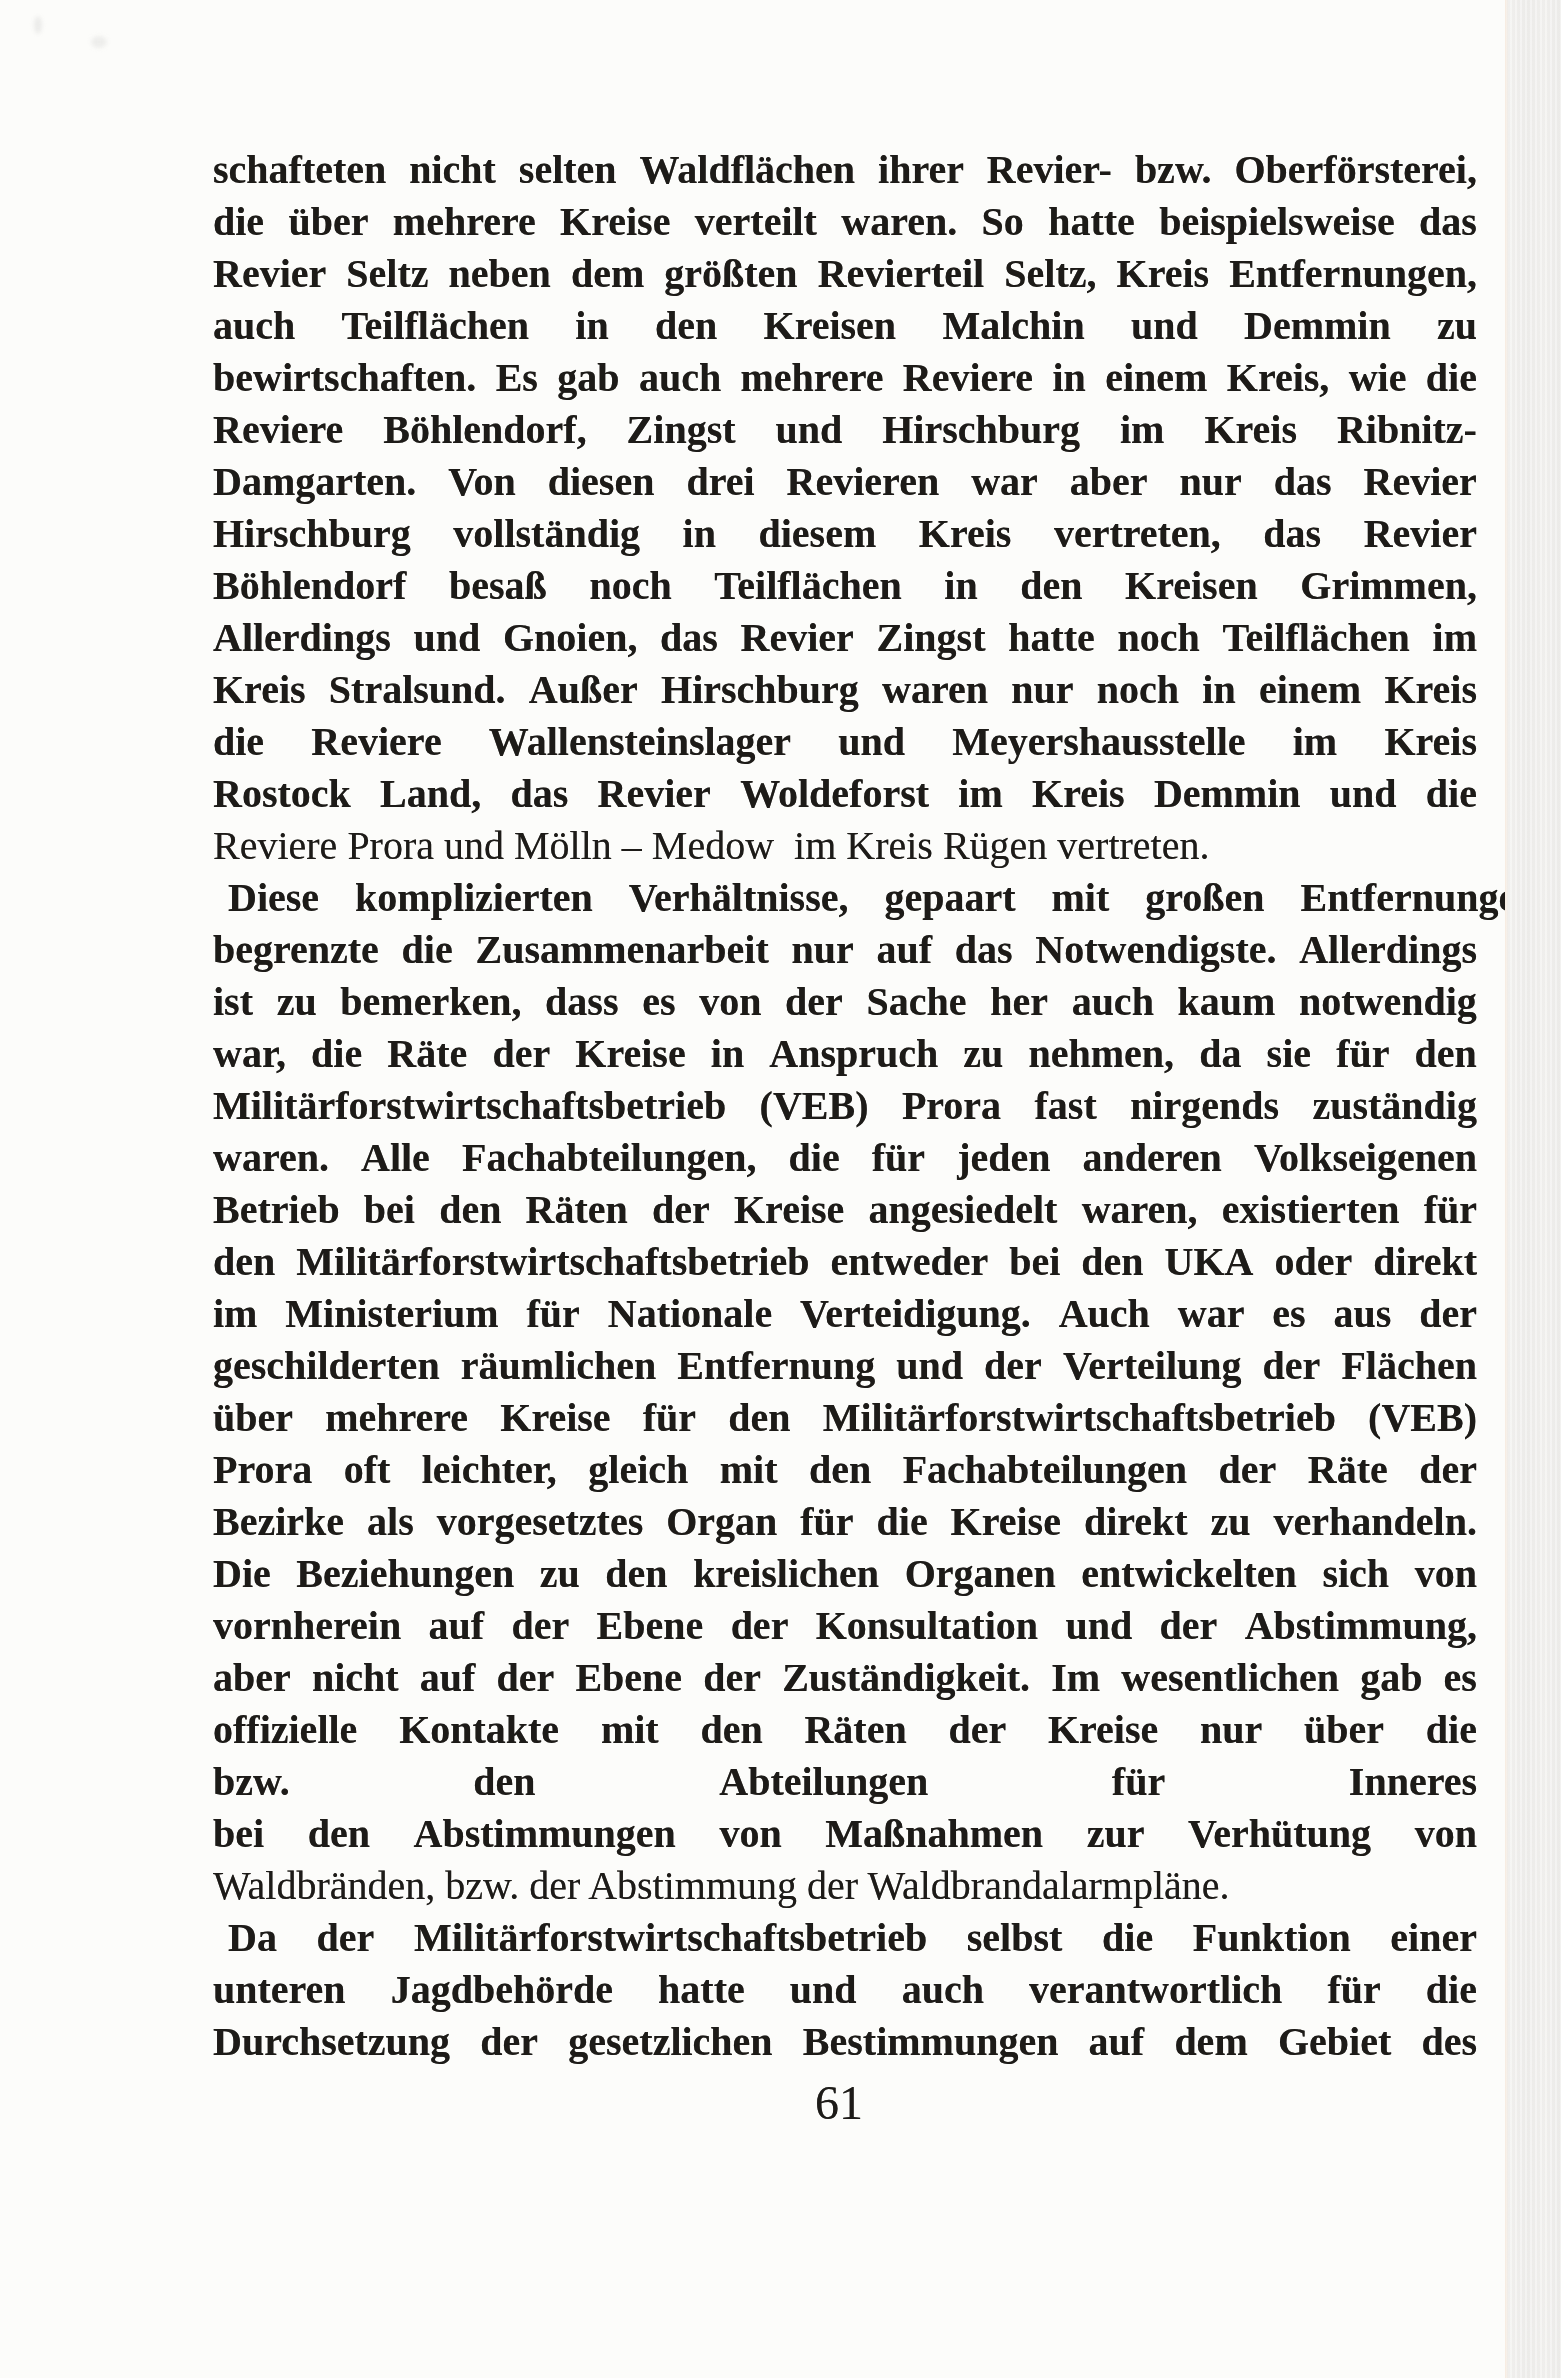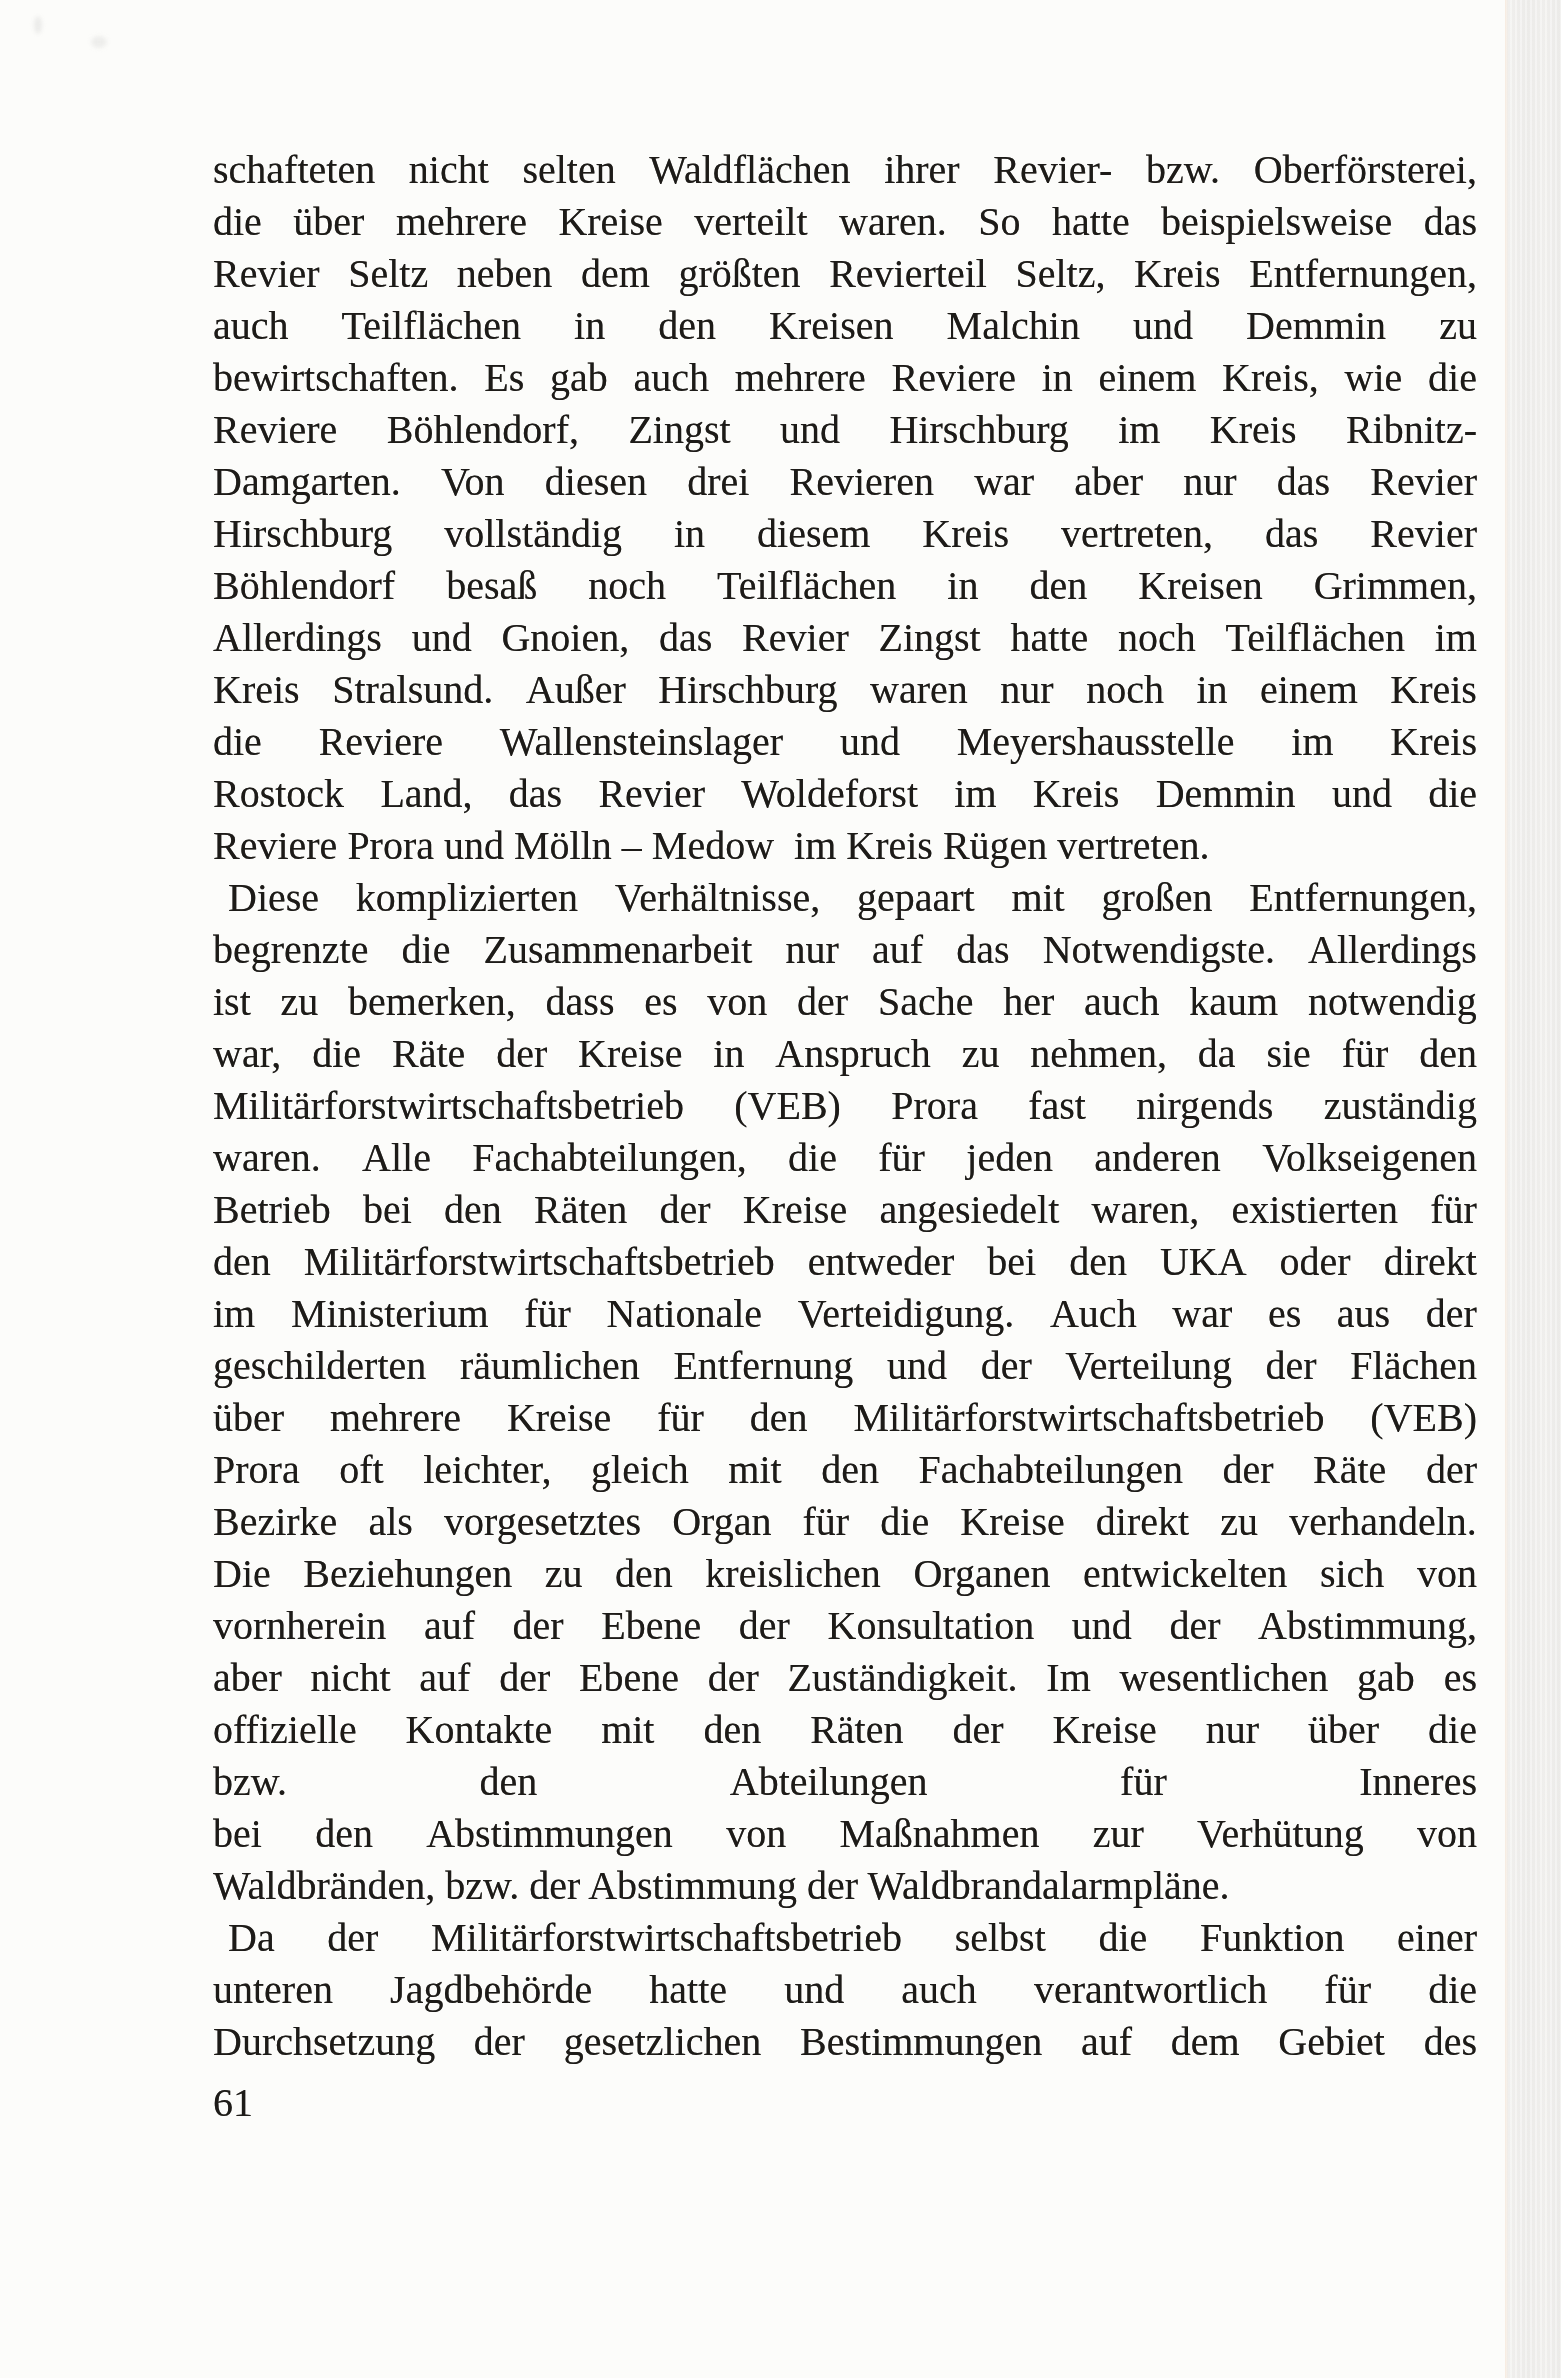--- a/index.html
+++ b/index.html
@@ -29,30 +29,31 @@
   }
   .line {
     height: 52px;
     line-height: 52px;
     white-space: pre;           
   }
   .line.j {                     
     display: flex;
     justify-content: space-between;
     white-space: normal;
+    font-weight: bold;
   }
   .line.j span { white-space: pre; }
   .line.ind { padding-left: 15px; gap: 36px; }   
   .page-num {
     position: absolute;
-    left: 213px;
+    left: 207px;
     top: 2077px;
     width: 1264px;
-    text-align: left;
-    font-size: 40px;
+    text-align: center;
+    font-size: 48px;
     line-height: 52px;
     text-shadow: 0 0 0.6px rgba(30, 27, 23, 0.65);
   }
   
   .page-edge {
     position: absolute;
     top: 0;
     right: 0;
     width: 56px;
     height: 2378px;

